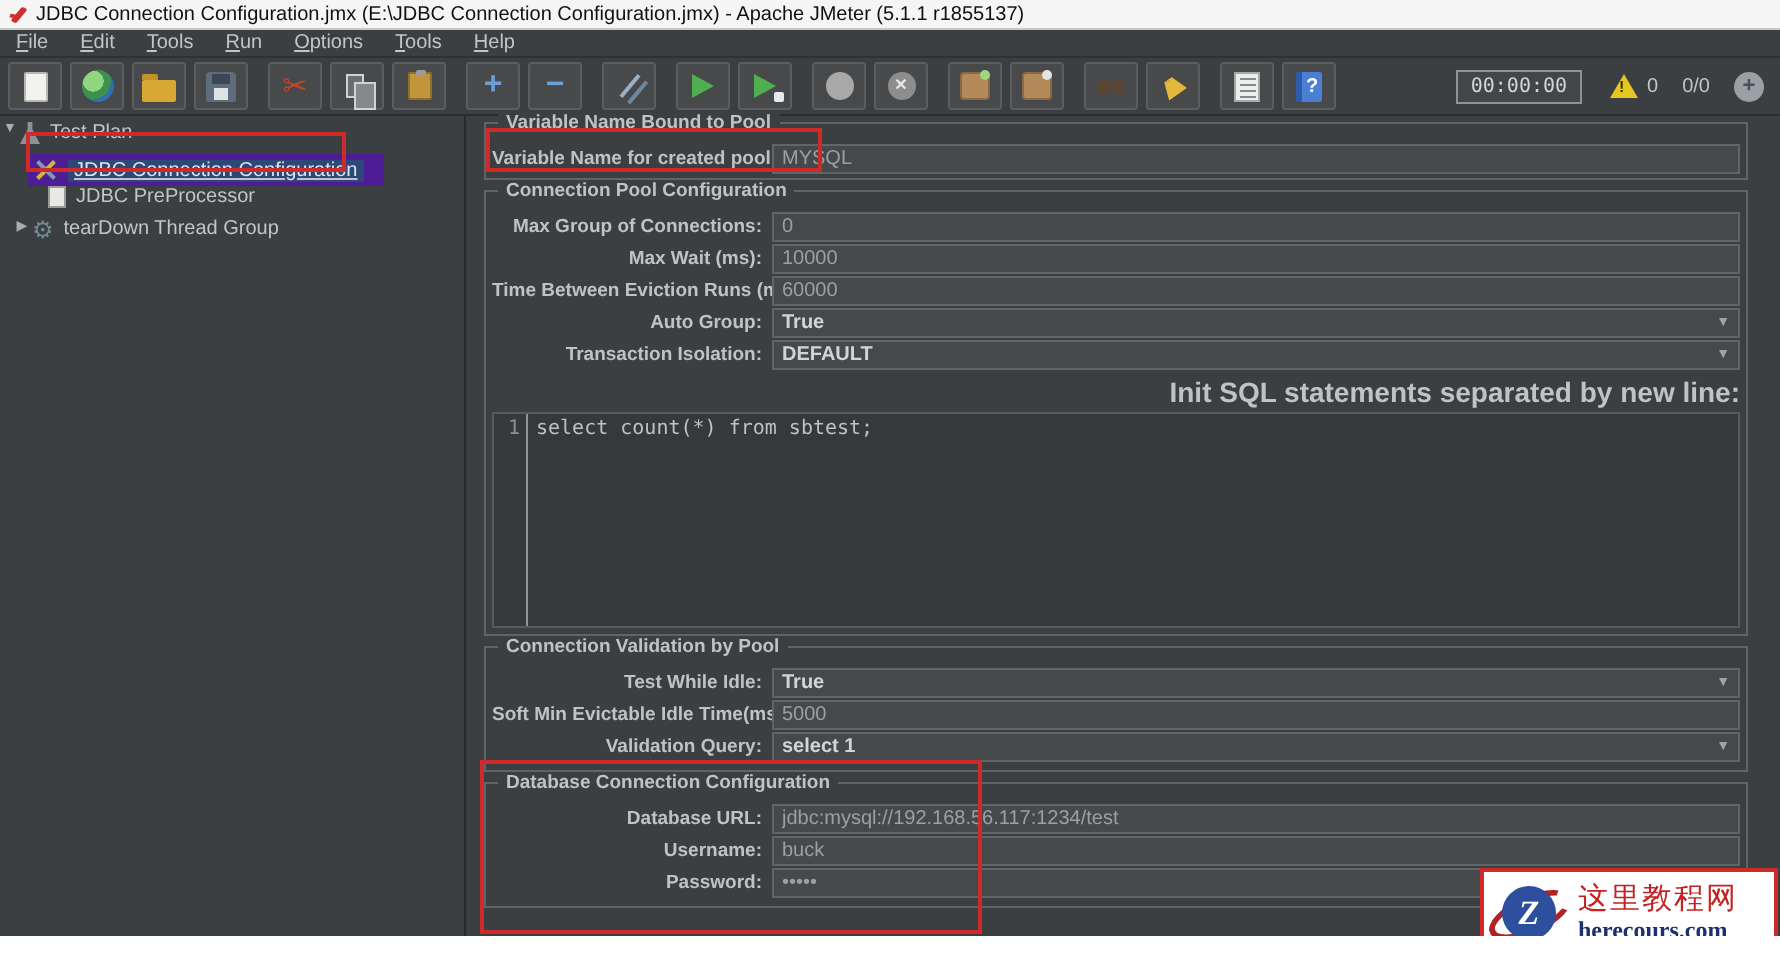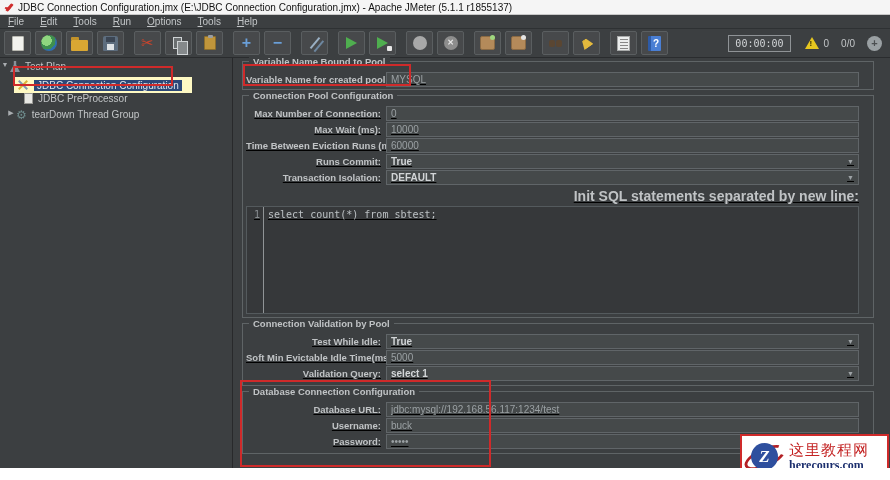--- a/index.html
+++ b/index.html
@@ -74,26 +74,26 @@
           border-right:1px solid #28292b; padding-top:3px; }
   .trow { height:16px; display:flex; font-size:10px; color:#c2c5c7; white-space:nowrap; }
   .caret { font-size:7px; color:#a9adb0; width:10px; text-align:center; flex:0 0 auto; }
   .ti { flex:0 0 auto; margin-right:5px; }
   .ic-flask { width:10px; height:11px; background:#8a9199; clip-path:polygon(38% 0,62% 0,62% 34%,100% 100%,0 100%,38% 34%); }
   .ic-tools { width:12px; height:12px; position:relative; }
   .ic-tools::before { content:""; position:absolute; left:5px; top:0; width:2px; height:12px; background:#d8b43c; transform:rotate(45deg); }
   .ic-tools::after { content:""; position:absolute; left:5px; top:0; width:2px; height:12px; background:#7f99b4; transform:rotate(-45deg); }
   .ic-sheet { width:9px; height:11px; background:#e8e8e4; border:1px solid #9a9a96; }
   .glyph-gear { font-family:"DejaVu Sans", sans-serif; font-size:12px; color:#6f8d8d; line-height:1; }
-  .sel-wrap { display:inline-flex; align-items:center; background:#fef9c3; padding:1px 10px 1px 3px; }
+  .sel-wrap { display:inline-flex; align-items:center; background:#4c1d95; padding:1px 10px 1px 3px;text-decoration:underline; }
   .sel-label { background:#2c4878; color:#dfe4ea; padding:0 3px; }
 
   
   .main { position:absolute; left:238px; top:58px; width:652px; height:414px; padding:3px 16px 0 4px; }
-  .group { position:relative; border:1px solid #5f6466; padding:9px 14px 3px 3px; margin-bottom:5px;text-decoration:underline; }
+  .group { position:relative; border:1px solid #5f6466; padding:9px 3px 3px 3px; margin-bottom:5px; }
   .gtitle { position:absolute; top:-6px; left:6px; background:#3c3f41; padding:0 4px; font-size:9.5px;
             font-weight:bold; color:#c0c3c5; white-space:nowrap; }
   .row { display:flex; align-items:center; margin:1px 0; }
   .lbl { width:140px; flex:0 0 auto; text-align:right; padding-right:5px; font-size:9.5px; font-weight:bold; color:#c0c3c5; white-space:nowrap; }
   .fld { flex:1; height:15px; background:#45494a; border:1px solid #606568; color:#9aa0a3;
          font-size:10px; padding:0 4px; font-family:"Liberation Sans", sans-serif; min-width:0; }
   input.fld { outline:none; }
   .combo { display:flex; align-items:center; justify-content:space-between; }
   .combo .val { font-weight:bold; color:#d2d5d7; font-size:10px; }
   .combo .arrow { color:#9ea3a6; font-size:7px; }
@@ -254,33 +254,33 @@
       <span class="gtitle">Variable Name Bound to Pool</span>
       <div class="row">
         <span class="lbl">Variable Name for created pool:</span>
         <input class="fld" value="MYSQL" style="">
       </div>
     </div>
 
     <div class="group">
       <span class="gtitle">Connection Pool Configuration</span>
       <div class="row">
-        <span class="lbl">Max Number of Connection:</span>
+        <span class="lbl">Max Group of Connections:</span>
         <input class="fld" value="0" style="">
       </div>
       <div class="row">
         <span class="lbl">Max Wait (ms):</span>
         <input class="fld" value="10000" style="">
       </div>
       <div class="row">
         <span class="lbl">Time Between Eviction Runs (ms):</span>
         <input class="fld" value="60000" style="">
       </div>
       <div class="row">
-        <span class="lbl">Runs Commit:</span>
+        <span class="lbl">Auto Group:</span>
         <div class="fld combo">
           <span class="val">True</span>
           <span class="arrow">▼</span>
         </div>
       </div>
       <div class="row">
         <span class="lbl">Transaction Isolation:</span>
         <div class="fld combo">
           <span class="val">DEFAULT</span>
           <span class="arrow">▼</span>

